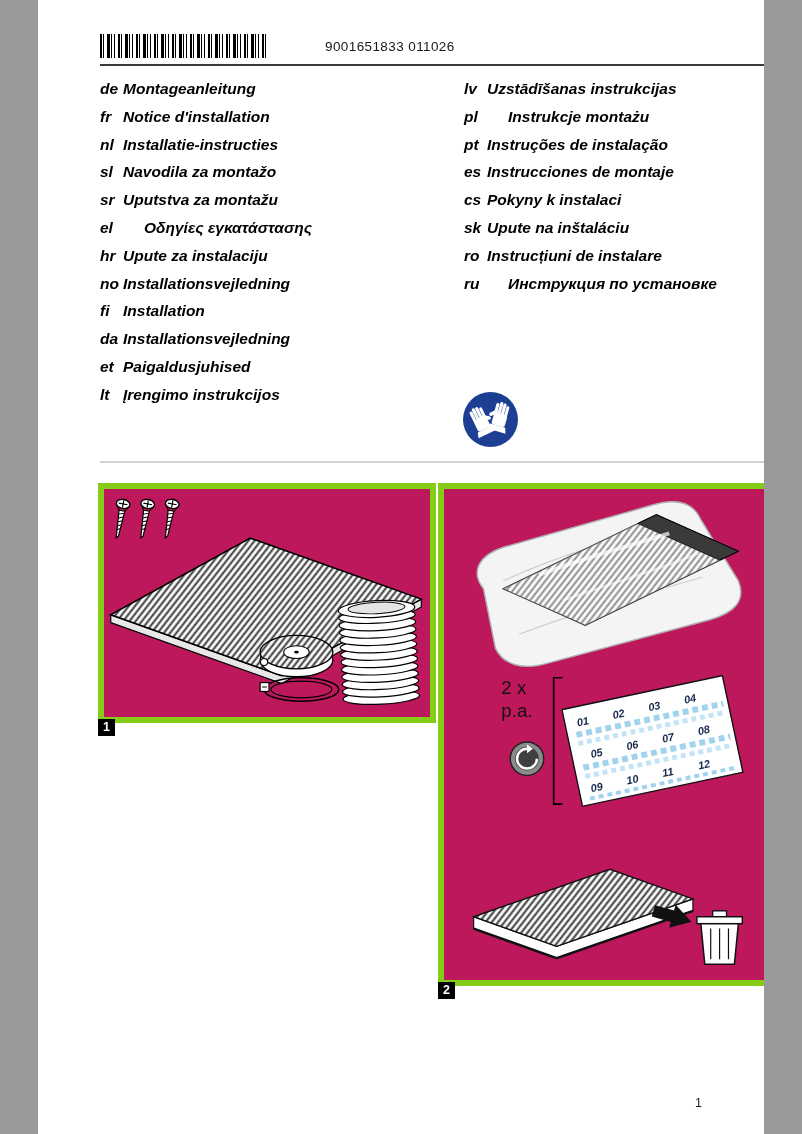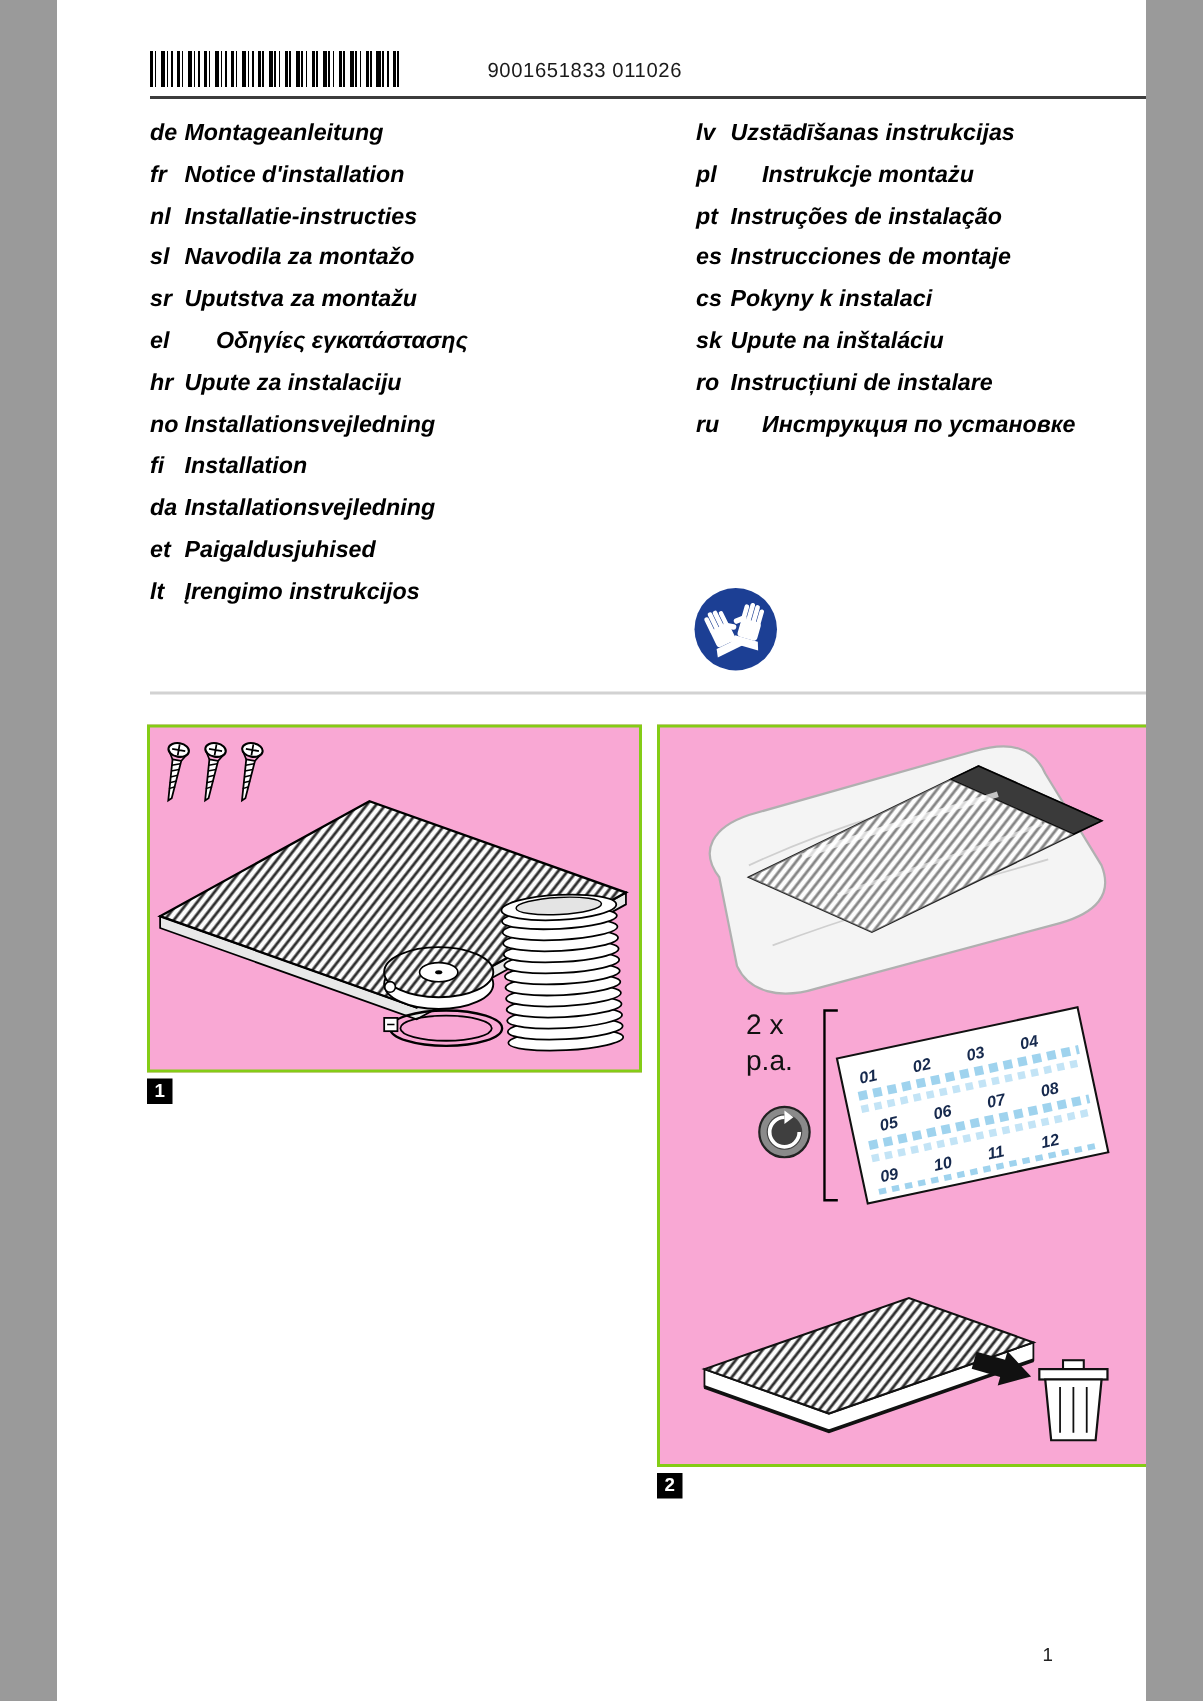--- a/index.html
+++ b/index.html
@@ -26,21 +26,21 @@
   .lang-col { position:absolute; top:75px; margin:0; padding:0; list-style:none;
     font-weight:bold; font-size:15.5px; }
   .lang-col.left { left:62px; }
   .lang-col.right { left:426px; }
   .lang-row { height:27.8px; line-height:27.8px; white-space:nowrap;font-style:italic; }
   .lang-code { display:inline-block; min-width:23px; }
   .lang-row.tabbed .lang-label { margin-left:21px; }
   
   .gloves { position:absolute; left:424px; top:391px; width:57px; height:57px; }
   
-  .figbox { position:absolute; border:2px solid #84cc16; background:#f9a8d4; }
+  .figbox { position:absolute; border:6px solid #84cc16; background:#be185d; }
   #fig1 { left:60px; top:483px; width:326px; height:228px; }
   #fig2 { left:400px; top:483px; width:324px; height:491px; }
   .figbox svg { display:block; width:100%; height:100%; }
   .fig-num {
     position:absolute; width:17px; height:17px; background:#000; color:#fff;
     font-weight:bold; font-size:12.5px; line-height:17px; text-align:center;
   }
   #fig1-num { left:60px; top:719px; }
   #fig2-num { left:400px; top:982px; }
   .page-num { position:absolute; right:62px; top:1096px; font-size:12.5px; color:#222; }

